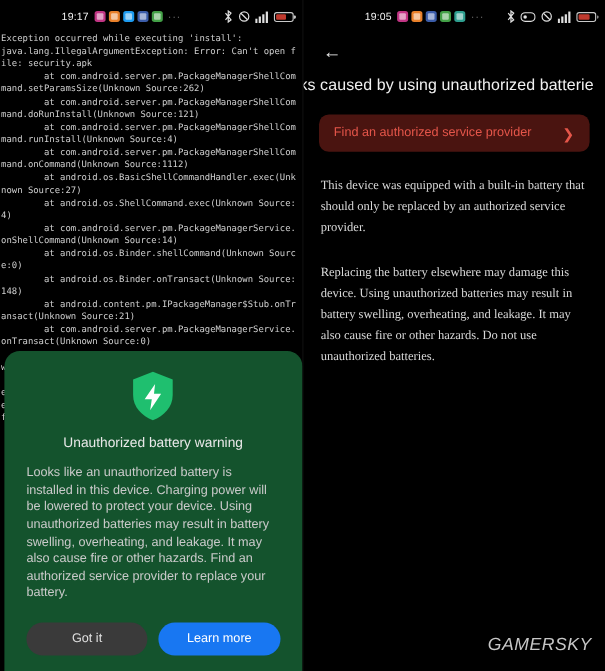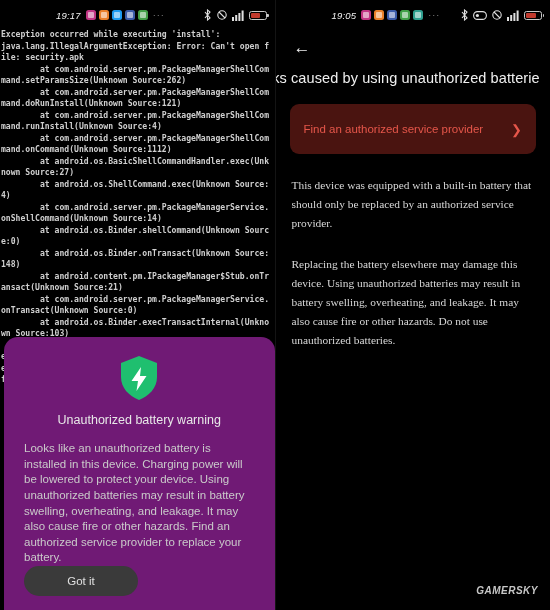--- a/index.html
+++ b/index.html
@@ -41,21 +41,20 @@
     display: flex;
     align-items: center;
     gap: 3px;
     margin-left: 48px;
   }
   .sb-time {
     color: #f2f2f2;
     font-size: 9.5px;
     letter-spacing: 0.2px;
     margin-right: 2px;
-    font-style: italic;
   }
   .sb-appicon {
     width: 10px;
     height: 10px;
     border-radius: 2.5px;
     display: inline-block;
     position: relative;
   }
   .sb-appicon::after{
     content:"";
@@ -112,53 +111,54 @@
     padding: 0 1px;
     box-sizing: border-box;
     font-family: "DejaVu Sans Mono", "Liberation Mono", monospace;
     font-size: 8.1px;
     line-height: 11.5px;
     color: #cfcfcf;
     white-space: pre-wrap;
     word-break: break-all;
     overflow: hidden;
   }
-  .term-line { position: relative; font-weight: bold; }
+  .term-line { position: relative; }
   .term-line .lt {
     position: absolute;
     right: 2px;
     color: #8d8d8d;
   }
 
   
   .dialog {
     position: absolute;
     left: 4px;
     right: 0;
     bottom: 0;
-    background: #701a75;
+    background: #14532d;
     border-radius: 14px 14px 0 0;
     padding: 18px 20px 14px 20px;
     box-sizing: border-box;
   }
   .shield-wrap {
     display: flex;
     justify-content: center;
     margin-bottom: 12px;
   }
   .dialog-title {
     text-align: center;
     color: #e8e8e8;
     font-size: 12.5px;
     margin-bottom: 14px;
   }
   .dialog-body {
     color: #cacaca;
     font-size: 11.5px;
     line-height: 15.6px;
+    margin-bottom: 18px;
   }
   .dialog-actions {
     display: flex;
     gap: 10px;
     justify-content: space-between;
   }
   .btn {
     border: none;
     border-radius: 18px;
     font-size: 11.5px;
@@ -197,21 +197,21 @@
     padding: 6px 0 0 0;
     margin-left: -14px;
     white-space: nowrap;
     overflow: hidden;
     letter-spacing: 0.1px;
   }
   .cta {
     margin: 18px 14px 0 14px;
     background: #4a1410;
     border-radius: 9px;
-    height: 50px;
+    height: 34px;
     display: flex;
     align-items: center;
     justify-content: space-between;
     padding: 0 14px;
     cursor: pointer;
   }
   .cta-label {
     color: #e5564a;
     font-size: 11.5px;
   }
@@ -227,22 +227,22 @@
     margin: 22px 16px 0 16px;
     font-family: Liberation Serif, serif;
   }
   .para + .para { }
 
   .watermark {
     position: absolute;
     right: 12px;
     bottom: 14px;
     color: #d8d8d8;
-    font-size: 10px;
-    font-weight: bold;
+    font-size: 16px;
+    font-weight: normal;
     font-style: italic;
     letter-spacing: 0.5px;
     opacity: 0.92;
   }
 </style>
 </head>
 <body>
 
 <div class="screens">
 
@@ -284,20 +284,21 @@
       <div class="shield-wrap">
         <svg width="40" height="46" viewBox="0 0 40 46">
           <path d="M20 1 L38 8 V22 C38 33 30 41 20 45 C10 41 2 33 2 22 V8 Z" fill="#1fbf6f"></path>
           <path d="M22 12 L12.5 26 H19 L17.5 36 L27.5 21 H21 Z" fill="#ffffff"></path>
         </svg>
       </div>
       <div class="dialog-title">Unauthorized battery warning</div>
       <div class="dialog-body">Looks like an unauthorized battery is installed in this device. Charging power will be lowered to protect your device. Using unauthorized batteries may result in battery swelling, overheating, and leakage. It may also cause fire or other hazards. Find an authorized service provider to replace your battery.</div>
       <div class="dialog-actions">
         <button class="btn btn-secondary">Got it</button>
+        <button class="btn btn-primary">Learn more</button>
       </div>
     </div>
   </div>
 
   <div class="panel panel-right">
 
     <div class="statusbar">
       <div class="sb-left">
         <span class="sb-time">19:05</span>
         <span class="sb-appicon" style="background:#c13584"></span>

